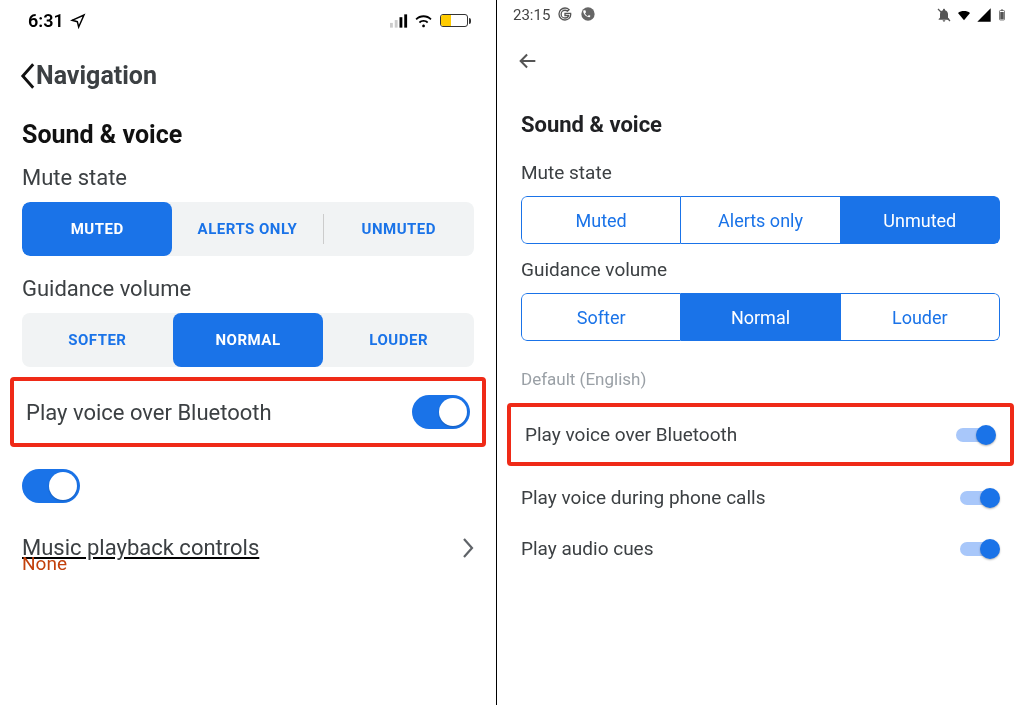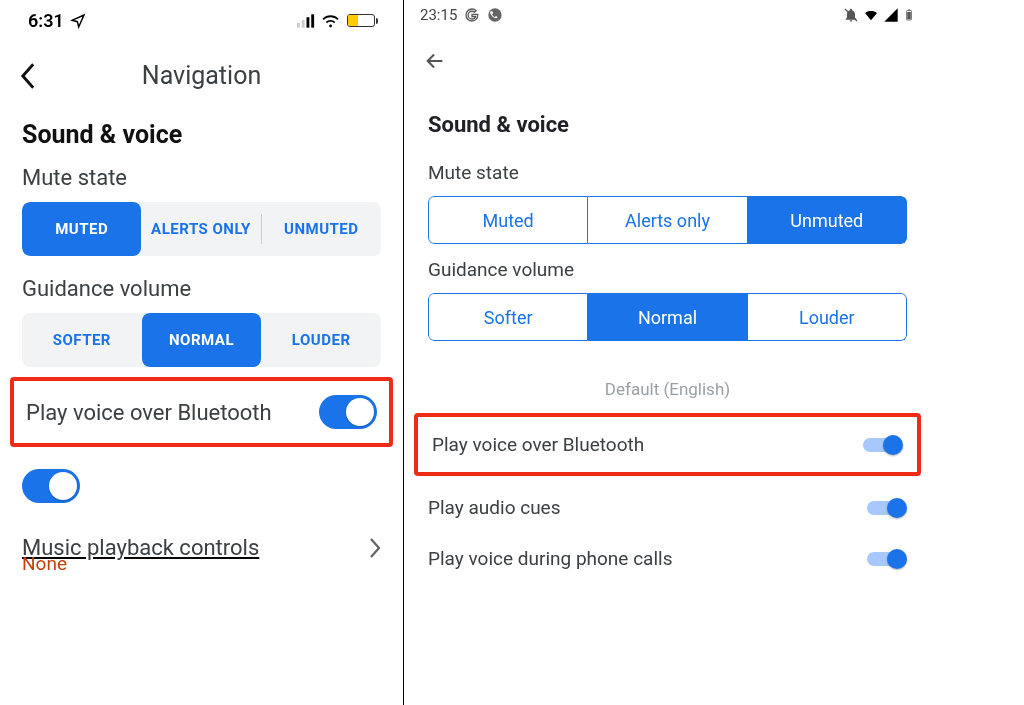--- a/index.html
+++ b/index.html
@@ -9,21 +9,21 @@
     width: 1024px;
     height: 705px;
     display: flex;
     overflow: hidden;
   }
   .phone {
     position: relative;
     background: #fff;
   }
   .phone-left {
-    width: 404px;
+    width: 497px;
     border-right: 1px solid #000;
   }
   .phone-right {
     width: 527px;
   }
 
   
   .ios-statusbar {
     display: flex;
     justify-content: space-between;
@@ -47,22 +47,22 @@
   }
   .ios-battery-fill { width: 40%; height: 100%; background: #ffcc00; border-radius:2px 0 0 2px; }
 
   .ios-header {
     display: flex;
     align-items: center;
     padding: 26px 20px 12px 20px;
   }
   .ios-back-icon { width: 16px; height: 26px; flex: 0 0 auto; color:#111;}
   .ios-title {
-    flex: 1; text-align: center;
-    font-size: 25px; color:#3c4043; font-weight:400;
+    flex: 1; 
+    font-size: 25px; color:#3c4043; font-weight:700;
     margin-right: 16px;
   }
 
   .ios-section-title {
     font-size: 25px; font-weight: 700; color:#111;
     padding: 18px 22px 6px 22px;
   }
   .ios-label {
     font-size: 22px; color: #3c4043;
     padding: 10px 22px 8px 22px;
@@ -113,21 +113,21 @@
 
   .ios-chevron-row { display:flex; align-items:center; padding: 16px 22px 0 22px; text-decoration: underline; }
   .ios-chevron { width:12px; height:20px; color:#5f6368; }
 
   
   .and-statusbar {
     display:flex; justify-content:space-between; align-items:center;
     padding: 4px 16px 0 16px; height: 26px;
     font-size: 15px; color:#444;
   }
-  .and-sb-left { display:flex; align-items:center; gap:7px; }
+  .and-sb-left { display:flex; gap:7px; }
   .and-sb-right { display:flex; align-items:center; gap:4px; }
   .and-icon { width:16px; height:16px; color:#555; }
 
   .and-header {
     display:flex; align-items:center;
     padding: 24px 20px 12px 20px;
   }
   .and-back-icon { width:22px; height:22px; color:#555; }
   .and-title {
     flex:1; text-align:center; font-size:22px; color:#3c4043;
@@ -155,21 +155,21 @@
     border: 1px solid #1a73e8;
     background:#fff;
   }
   .and-seg-item + .and-seg-item { border-left:none; }
   .and-seg-item:first-child { border-radius:6px 0 0 6px; }
   .and-seg-item:last-child { border-radius:0 6px 6px 0; }
   .and-seg-item.selected { background:#1a73e8; color:#fff; }
 
   .and-voice-sel { padding: 20px 24px 0 24px; }
   .and-voice-sel .t1 { font-size:19px; color:#3c4043; }
-  .and-voice-sel .t2 { font-size:17px; color:#9aa0a6; margin-top:18px;text-align:center;}
+  .and-voice-sel .t2 { font-size:17px; color:#9aa0a6; margin-top:8px;}
 
   .and-row {
     display:flex; align-items:center;
     padding: 14px 24px;
   }
   .and-row-title { font-size: 19px; color:#3c4043; flex:1; }
   .and-toggle {
     width:40px; height:20px; position:relative; flex:0 0 auto;
   }
   .and-toggle-track {
@@ -324,28 +324,28 @@
     <div class="and-row">
       <div class="and-row-title">Play voice over Bluetooth</div>
       <div class="and-toggle">
         <div class="and-toggle-track"></div>
           <div class="and-toggle-thumb"></div>
       </div>
     </div>
   </div>
 
   <div class="and-row">
+    <div class="and-row-title">Play voice during phone calls</div>
+    <div class="and-toggle">
+      <div class="and-toggle-track"></div>
+        <div class="and-toggle-thumb"></div>
+    </div>
+  </div>
+
+  <div class="and-row">
     <div class="and-row-title">Play audio cues</div>
     <div class="and-toggle">
       <div class="and-toggle-track"></div>
         <div class="and-toggle-thumb"></div>
     </div>
   </div>
 
-  <div class="and-row">
-    <div class="and-row-title">Play voice during phone calls</div>
-    <div class="and-toggle">
-      <div class="and-toggle-track"></div>
-        <div class="and-toggle-thumb"></div>
-    </div>
-  </div>
-
 </div>
 
 </body></html>

